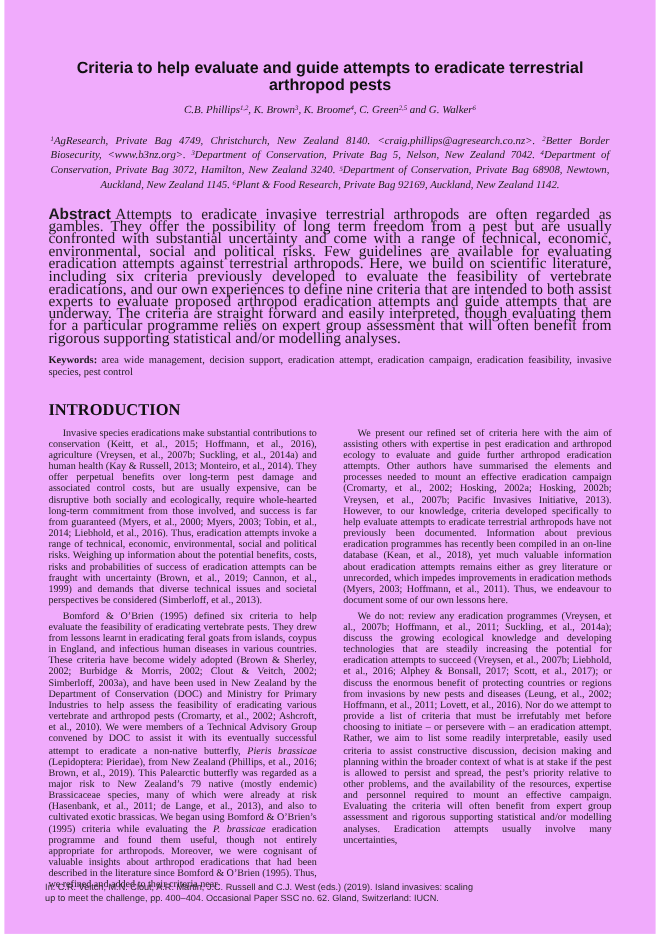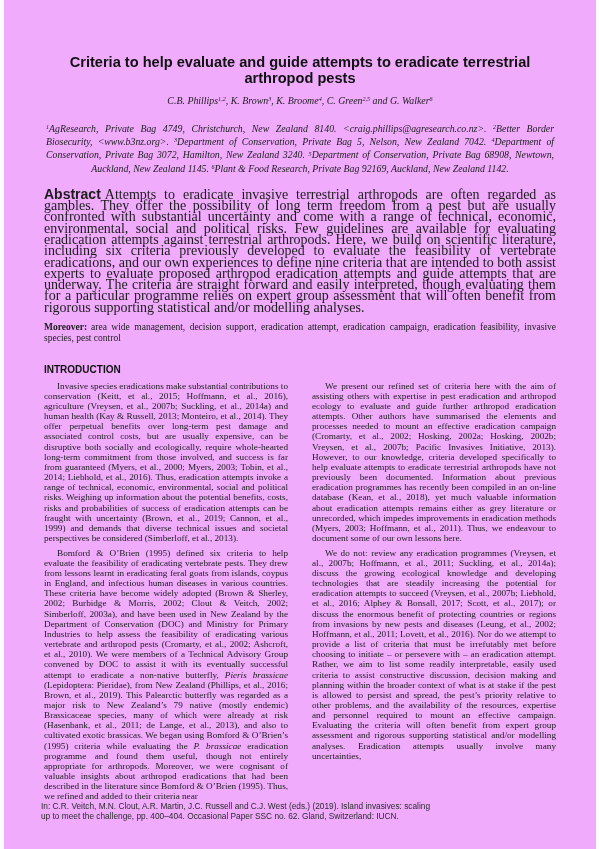--- a/index.html
+++ b/index.html
@@ -29,22 +29,22 @@
   .abstract-label {
     font-family:"Liberation Sans", sans-serif; font-weight:bold;
     margin-right:4px;
   }
   .keywords {
     margin-top:9px; font-size:9.5px; line-height:11.3px; text-align:justify;
   }
   .keywords-label { font-weight:bold; margin-right:4px; }
 
   .section-heading {
-    margin-top:19px; font-family:Liberation Sans, sans-serif;
-    font-weight:bold; font-size:10px; color:#111;
+    margin-top:19px; font-family:Liberation Serif, serif;
+    font-weight:bold; font-size:15px; color:#111;
   }
 
   .columns { display:flex; gap:24px; margin-top:6px; }
   .col { flex:1 1 0; min-width:0; text-align:justify;
          font-size:9.2px; line-height:10.15px; }
   .col p { margin:0 0 4.5px 0; text-indent:13px; }
   .col p.continuation { text-indent:0; }
 
   sup { font-size:62%; line-height:0; position:relative; top:-0.45em;
         vertical-align:baseline; }
@@ -62,21 +62,21 @@
   <div class="content">
 
     <h1 class="title">Criteria to help evaluate and guide attempts to eradicate terrestrial arthropod pests</h1>
 
     <div class="authors">C.B. Phillips<sup>1,2</sup>, K. Brown<sup>3</sup>, K. Broome<sup>4</sup>, C. Green<sup>2,5</sup> and G. Walker<sup>6</sup></div>
 
     <div class="affiliations"><sup>1</sup>AgResearch, Private Bag 4749, Christchurch, New Zealand 8140. &lt;craig.phillips@agresearch.co.nz&gt;. <sup>2</sup>Better Border Biosecurity, &lt;www.b3nz.org&gt;. <sup>3</sup>Department of Conservation, Private Bag 5, Nelson, New Zealand 7042. <sup>4</sup>Department of Conservation, Private Bag 3072, Hamilton, New Zealand 3240. <sup>5</sup>Department of Conservation, Private Bag 68908, Newtown, Auckland, New Zealand 1145. <sup>6</sup>Plant &amp; Food Research, Private Bag 92169, Auckland, New Zealand 1142.</div>
 
     <div class="abstract"><span class="abstract-label">Abstract</span><span>Attempts to eradicate invasive terrestrial arthropods are often regarded as gambles. They offer the possibility of long term freedom from a pest but are usually confronted with substantial uncertainty and come with a range of technical, economic, environmental, social and political risks. Few guidelines are available for evaluating eradication attempts against terrestrial arthropods. Here, we build on scientific literature, including six criteria previously developed to evaluate the feasibility of vertebrate eradications, and our own experiences to define nine criteria that are intended to both assist experts to evaluate proposed arthropod eradication attempts and guide attempts that are underway. The criteria are straight forward and easily interpreted, though evaluating them for a particular programme relies on expert group assessment that will often benefit from rigorous supporting statistical and/or modelling analyses.</span></div>
 
-    <div class="keywords"><span class="keywords-label">Moreover:</span><span>area wide management, decision support, eradication attempt, eradication campaign, eradication feasibility, invasive species, pest control</span></div>
+    <div class="keywords"><span class="keywords-label">Keywords:</span><span>area wide management, decision support, eradication attempt, eradication campaign, eradication feasibility, invasive species, pest control</span></div>
 
     <div class="section-heading">INTRODUCTION</div>
 
     <div class="columns">
       <div class="col">
         <p>Invasive species eradications make substantial contributions to conservation (Keitt, et al., 2015; Hoffmann, et al., 2016), agriculture (Vreysen, et al., 2007b; Suckling, et al., 2014a) and human health (Kay &amp; Russell, 2013; Monteiro, et al., 2014). They offer perpetual benefits over long-term pest damage and associated control costs, but are usually expensive, can be disruptive both socially and ecologically, require whole-hearted long-term commitment from those involved, and success is far from guaranteed (Myers, et al., 2000; Myers, 2003; Tobin, et al., 2014; Liebhold, et al., 2016). Thus, eradication attempts invoke a range of technical, economic, environmental, social and political risks. Weighing up information about the potential benefits, costs, risks and probabilities of success of eradication attempts can be fraught with uncertainty (Brown, et al., 2019; Cannon, et al., 1999) and demands that diverse technical issues and societal perspectives be considered (Simberloff, et al., 2013).</p>
         <p>Bomford &amp; O’Brien (1995) defined six criteria to help evaluate the feasibility of eradicating vertebrate pests. They drew from lessons learnt in eradicating feral goats from islands, coypus in England, and infectious human diseases in various countries. These criteria have become widely adopted (Brown &amp; Sherley, 2002; Burbidge &amp; Morris, 2002; Clout &amp; Veitch, 2002; Simberloff, 2003a), and have been used in New Zealand by the Department of Conservation (DOC) and Ministry for Primary Industries to help assess the feasibility of eradicating various vertebrate and arthropod pests (Cromarty, et al., 2002; Ashcroft, et al., 2010). We were members of a Technical Advisory Group convened by DOC to assist it with its eventually successful attempt to eradicate a non-native butterfly, <i>Pieris brassicae</i> (Lepidoptera: Pieridae), from New Zealand (Phillips, et al., 2016; Brown, et al., 2019). This Palearctic butterfly was regarded as a major risk to New Zealand’s 79 native (mostly endemic) Brassicaceae species, many of which were already at risk (Hasenbank, et al., 2011; de Lange, et al., 2013), and also to cultivated exotic brassicas. We began using Bomford &amp; O’Brien’s (1995) criteria while evaluating the <i>P. brassicae</i> eradication programme and found them useful, though not entirely appropriate for arthropods. Moreover, we were cognisant of valuable insights about arthropod eradications that had been described in the literature since Bomford &amp; O’Brien (1995). Thus, we refined and added to their criteria near</p>
       </div>
       <div class="col">
         <p>We present our refined set of criteria here with the aim of assisting others with expertise in pest eradication and arthropod ecology to evaluate and guide further arthropod eradication attempts. Other authors have summarised the elements and processes needed to mount an effective eradication campaign (Cromarty, et al., 2002; Hosking, 2002a; Hosking, 2002b; Vreysen, et al., 2007b; Pacific Invasives Initiative, 2013). However, to our knowledge, criteria developed specifically to help evaluate attempts to eradicate terrestrial arthropods have not previously been documented. Information about previous eradication programmes has recently been compiled in an on-line database (Kean, et al., 2018), yet much valuable information about eradication attempts remains either as grey literature or unrecorded, which impedes improvements in eradication methods (Myers, 2003; Hoffmann, et al., 2011). Thus, we endeavour to document some of our own lessons here.</p>

